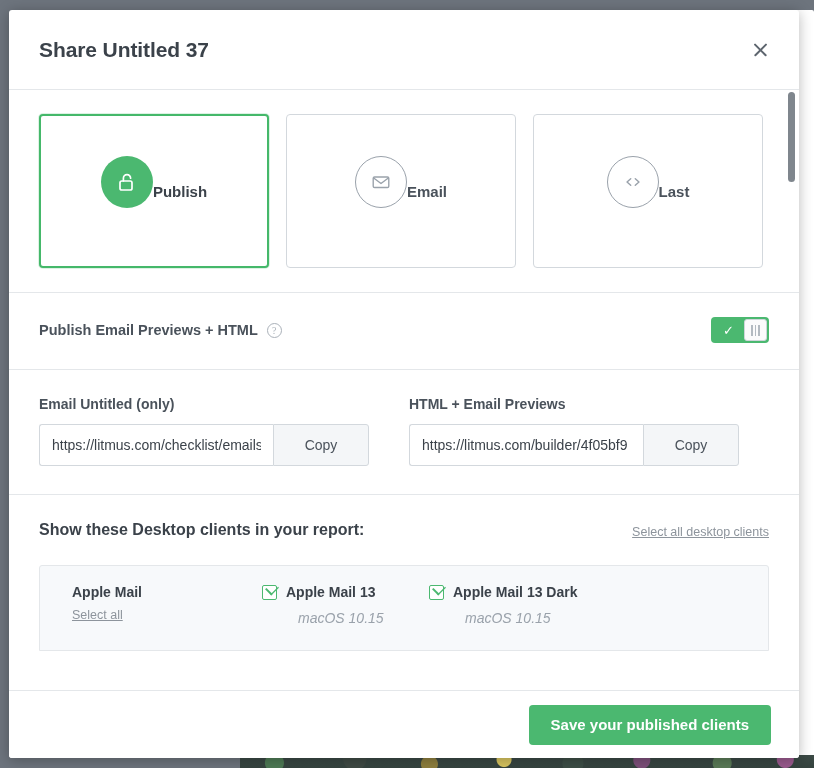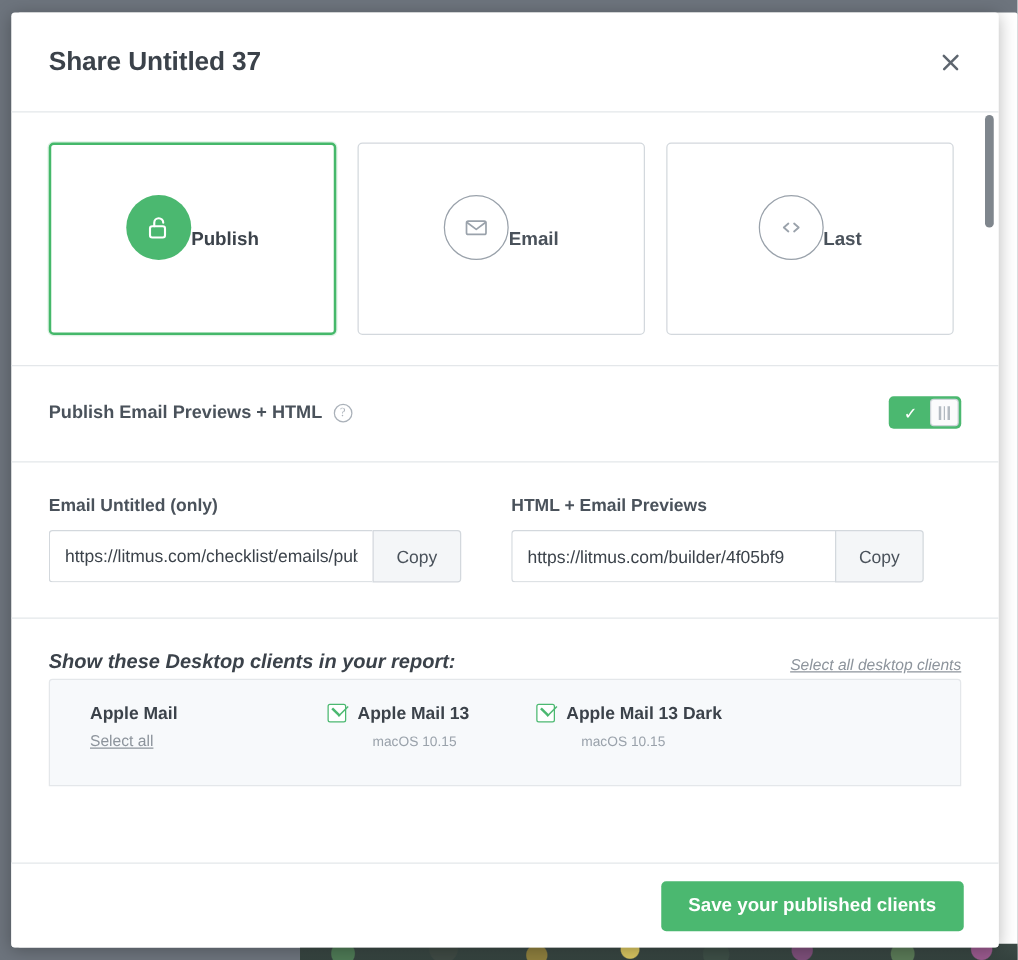--- a/index.html
+++ b/index.html
@@ -232,37 +232,36 @@
     font-size: 14px;
     color: #3b424a;
     font-family: "Liberation Sans", sans-serif;
     background: #fff;
     overflow: hidden;
     white-space: nowrap;
     text-overflow: clip;
     outline: none;
   }
   .copy-btn {
-    width: 71px; height: 42px;
+    width: 96px; height: 42px;
     border: 1px solid #d3d8dd;
     border-radius: 0 3px 3px 0;
     background: #f4f6f8;
     font-size: 14px;
     color: #4a525b;
     cursor: pointer;
     font-family: "Liberation Sans", sans-serif;
   }
 
   
   #clients-section { padding: 26px 30px 0 30px; }
   #clients-head {
     display: flex;
     align-items: flex-end;
-    margin-bottom: 4px;
-    font-style: italic;
+    margin-bottom: 26px;
   }
   #clients-title {
     font-size: 16px;
     font-weight: bold;
     color: #3b424a;
     flex: 1;
   }
   #select-all-desktop {
     font-size: 12.5px;
     color: #8d949c;
@@ -316,23 +315,24 @@
     border-bottom: 2px solid #4bb870;
     transform: rotate(45deg) scaleX(.62);
     transform-origin: center;
   }
   .client-name {
     font-size: 14px;
     font-weight: bold;
     color: #3b424a;
   }
   .client-os {
-    font-size: 11px;
+    font-size: 14px;
     color: #9aa2ab;
     margin-left: 36px;
+    font-style: italic;
   }
 
   
   #modal-footer {
     flex: 0 0 68px;
     border-top: 1px solid #e4e7ea;
     display: flex;
     align-items: center;
     justify-content: flex-end;
     padding: 0 28px;

